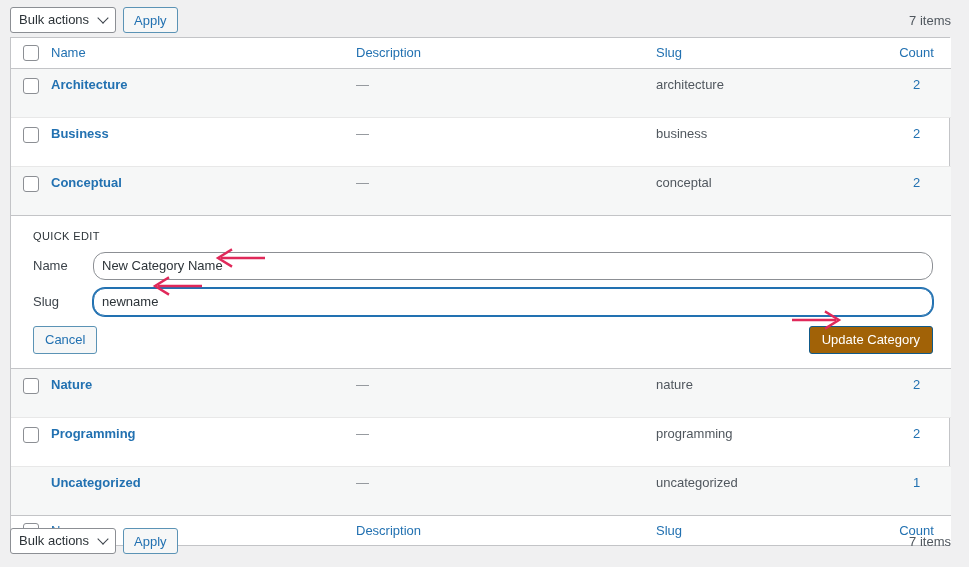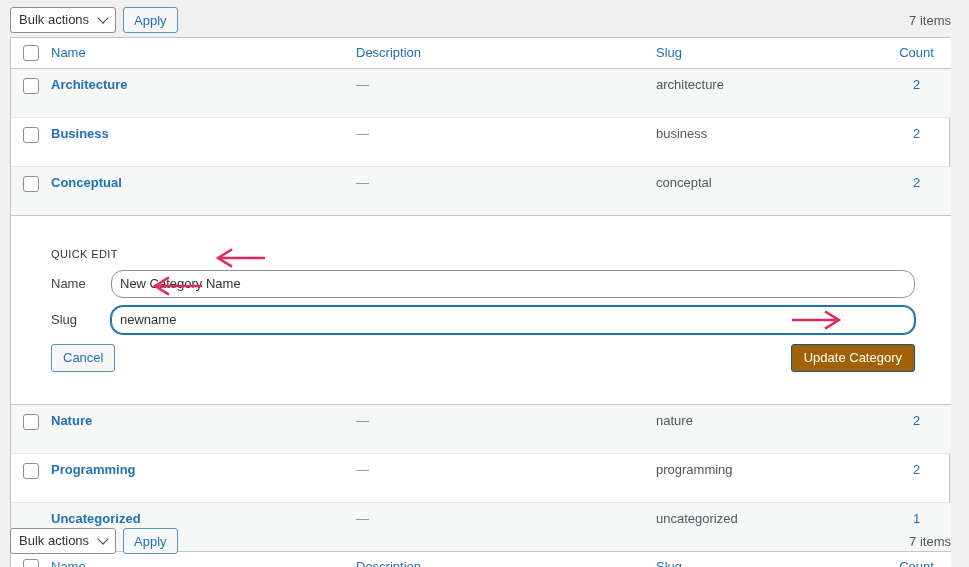--- a/index.html
+++ b/index.html
@@ -122,21 +122,21 @@
     font-weight: bold;
     text-decoration: none;
     font-size: 13px;
   }
   .dash { color: #8a8f94; }
   .count-link { color: #2271b1; text-decoration: none; }
   .slug-text { color: #50575e; }
 
   
   tr.quickedit-row > td {
-    padding: 18px;
+    padding: 0;
     background: #fff;
     border-top: 1px solid #c3c4c7;
     border-bottom: 1px solid #c3c4c7;
     height: auto;
   }
   .quickedit {
     position: relative;
     background: #fff;
     padding: 14px 18px 14px 10px;
   }

